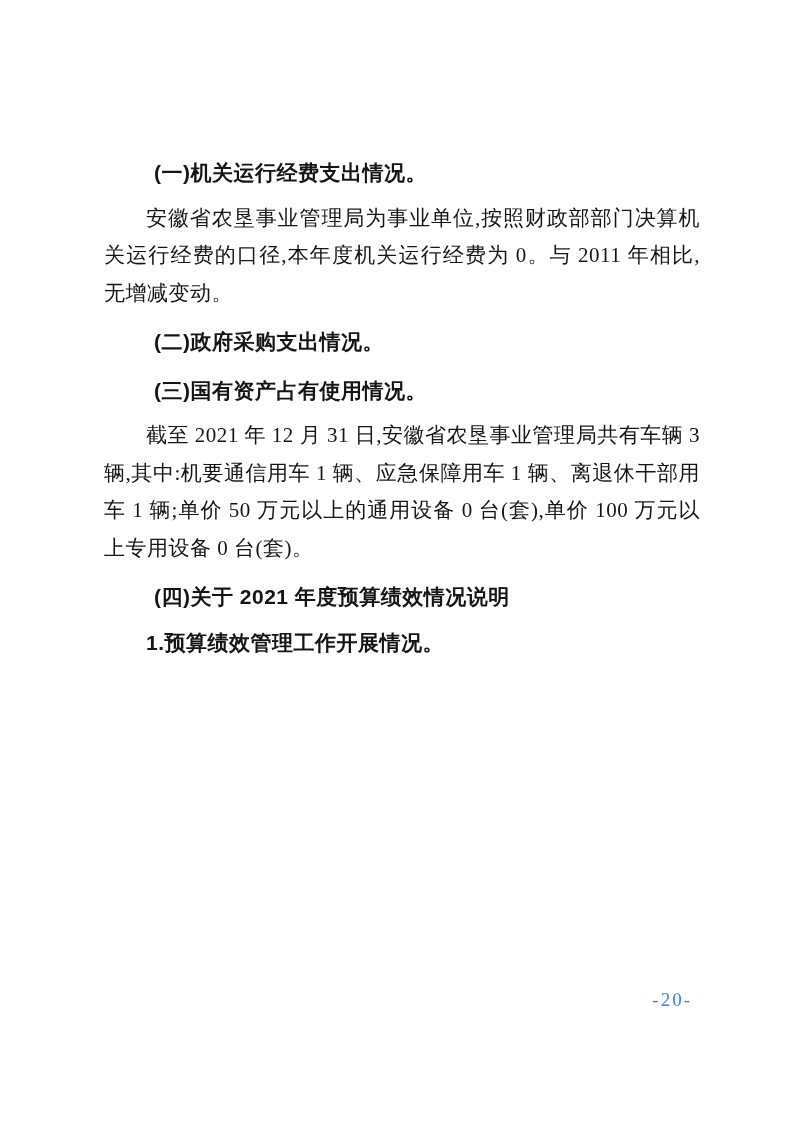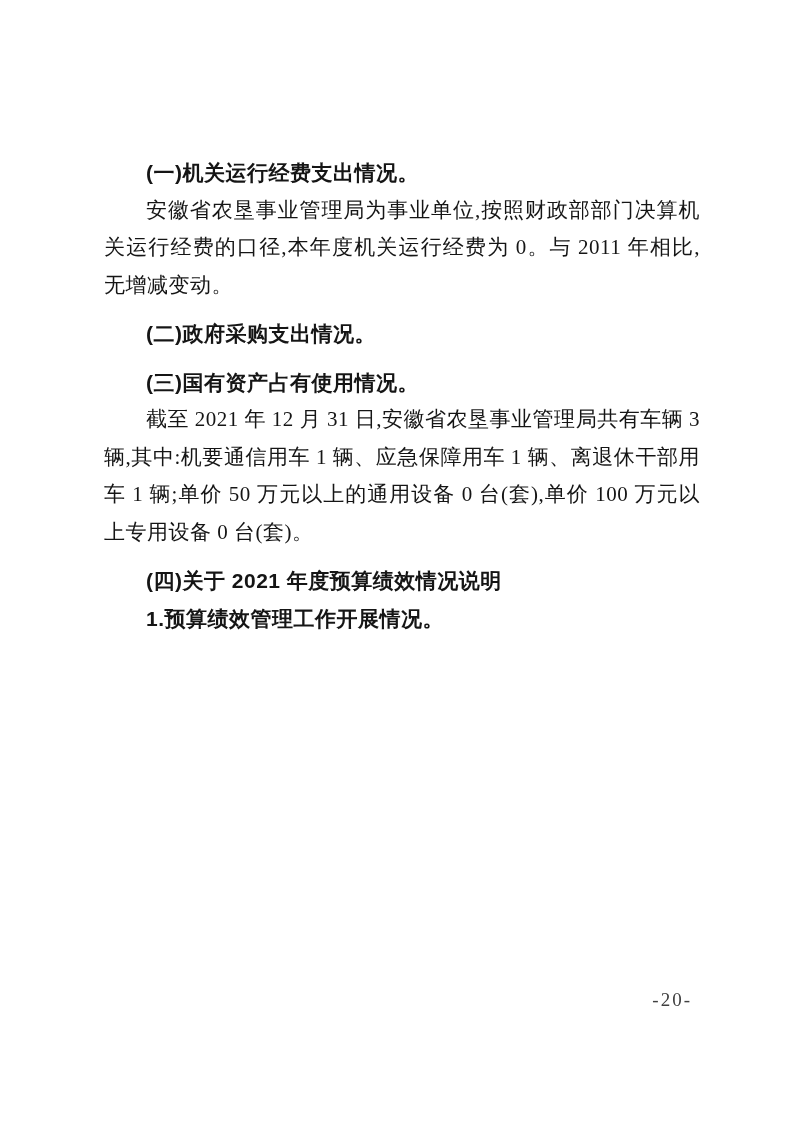--- a/index.html
+++ b/index.html
@@ -26,21 +26,21 @@
   .para {
     margin: 0;
     font-size: 21px;
     line-height: 37.5px;
     text-align: justify;
     text-indent: 2em;
     letter-spacing: 0.5px;
     word-break: break-all;
   }
   .heading {
-    margin: 0;
+    margin: 8px;
     margin-top: 11px;
     font-size: 21px;
     line-height: 37.5px;
     font-weight: bold;
     text-indent: 2em;
     letter-spacing: 0.5px;
     font-family: "Liberation Sans", "DejaVu Sans", sans-serif;
   }
   .subheading {
     margin: 0;
@@ -50,21 +50,21 @@
     text-indent: 2em;
     letter-spacing: 0.5px;
     font-family: "Liberation Sans", "DejaVu Sans", sans-serif;
   }
   .page-number {
     position: absolute;
     top: 989px;
     right: 102px;
     font-size: 19px;
     letter-spacing: 2px;
-    color: #404040;
+    color: #3b82f6;
   }
 </style>
 </head>
 <body>
 
 <div class="page">
   <div class="content">
     <h3 class="heading">(一)机关运行经费支出情况。</h3>
     <p class="para">安徽省农垦事业管理局为事业单位,按照财政部部门决算机关运行经费的口径,本年度机关运行经费为 0。与 2011 年相比,无增减变动。</p>
     <h3 class="heading">(二)政府采购支出情况。</h3>

